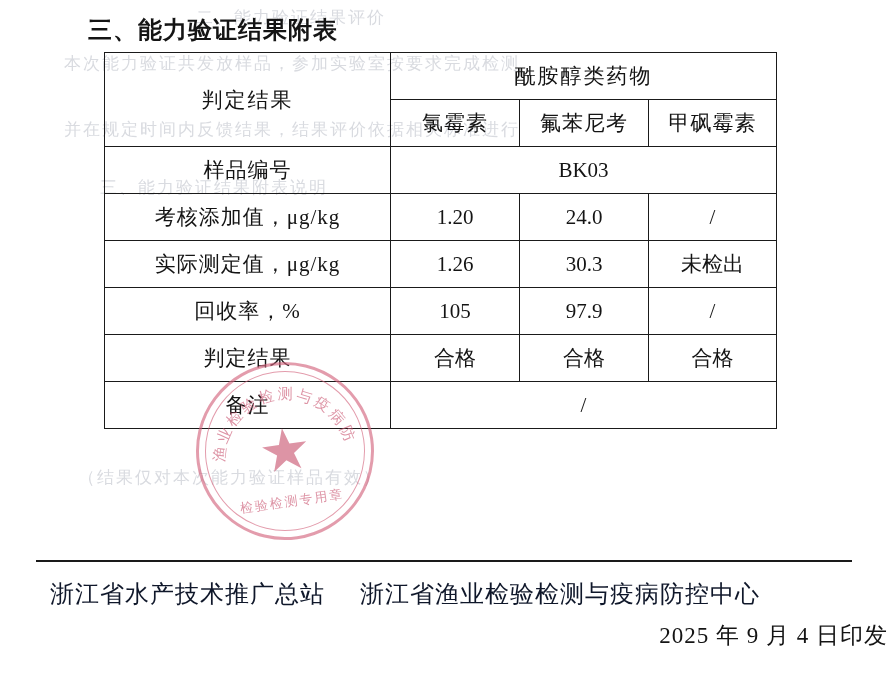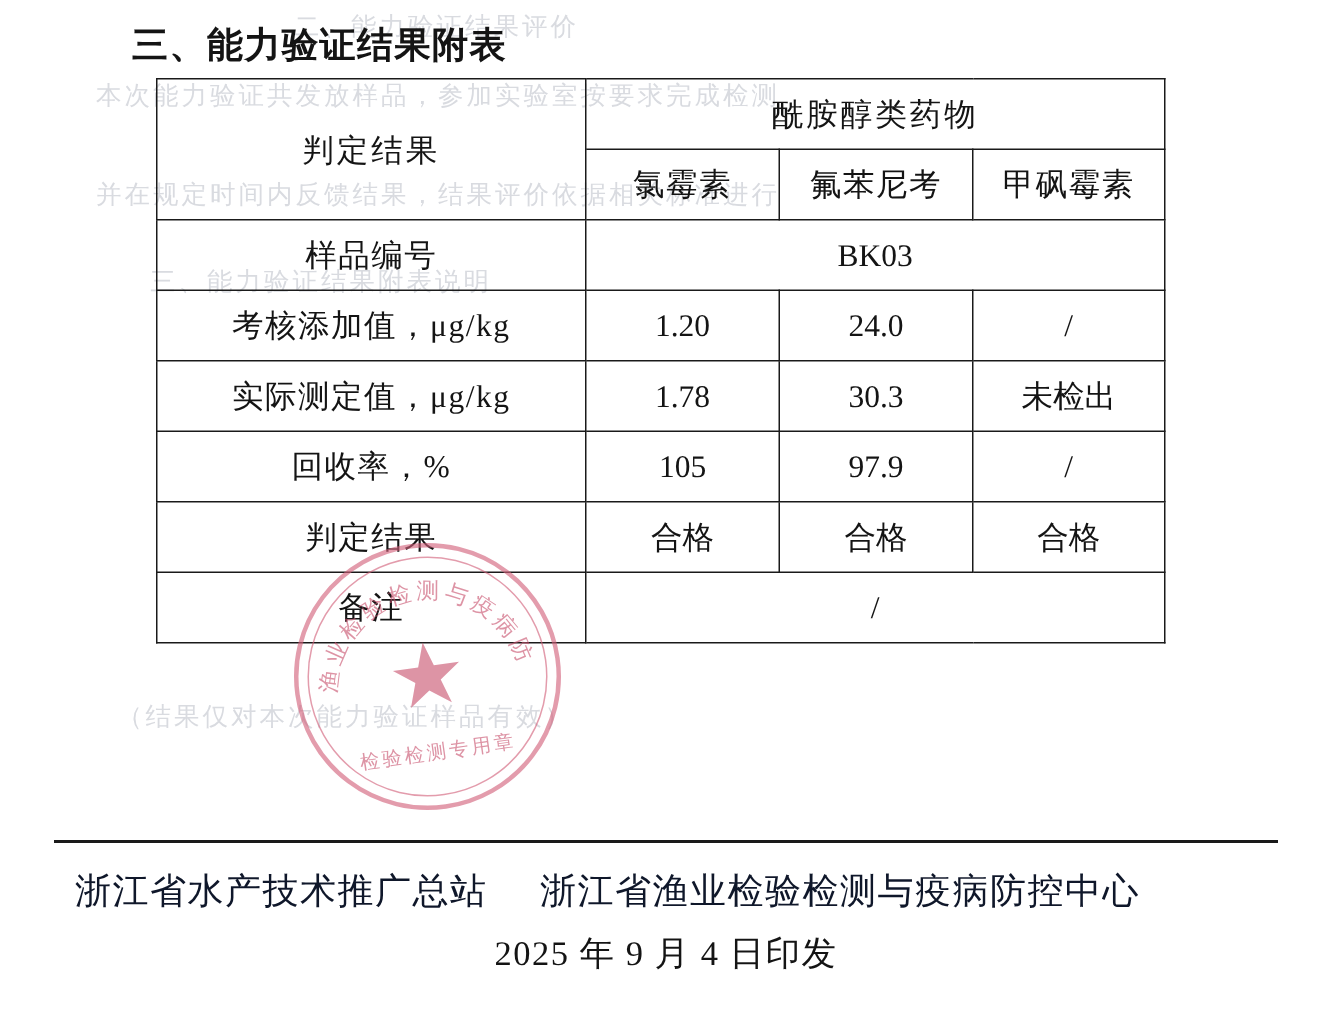--- a/index.html
+++ b/index.html
@@ -170,21 +170,21 @@
   }
   .footer-line1 .right {
     display: inline-block;
     margin-left: 28px;
   }
   .footer-line2 {
     position: absolute;
     left: 0;
     top: 620px;
     width: 888px;
-    text-align: center;
+    text-align: right;
     font-size: 23px;
     letter-spacing: 1px;
     color: #141414;
   }
 </style>
 </head>
 <body>
 
 <div class="page">
 
@@ -221,21 +221,21 @@
 
       <tr>
         <td class="row-label">考核添加值，μg/kg</td>
         <td class="num">1.20</td>
         <td class="num">24.0</td>
         <td class="num">/</td>
       </tr>
 
       <tr>
         <td class="row-label">实际测定值，μg/kg</td>
-        <td class="num">1.78</td>
+        <td class="num">1.26</td>
         <td class="num">30.3</td>
         <td class="num">未检出</td>
       </tr>
 
       <tr>
         <td class="row-label">回收率，%</td>
         <td class="num">105</td>
         <td class="num">97.9</td>
         <td class="num">/</td>
       </tr>

